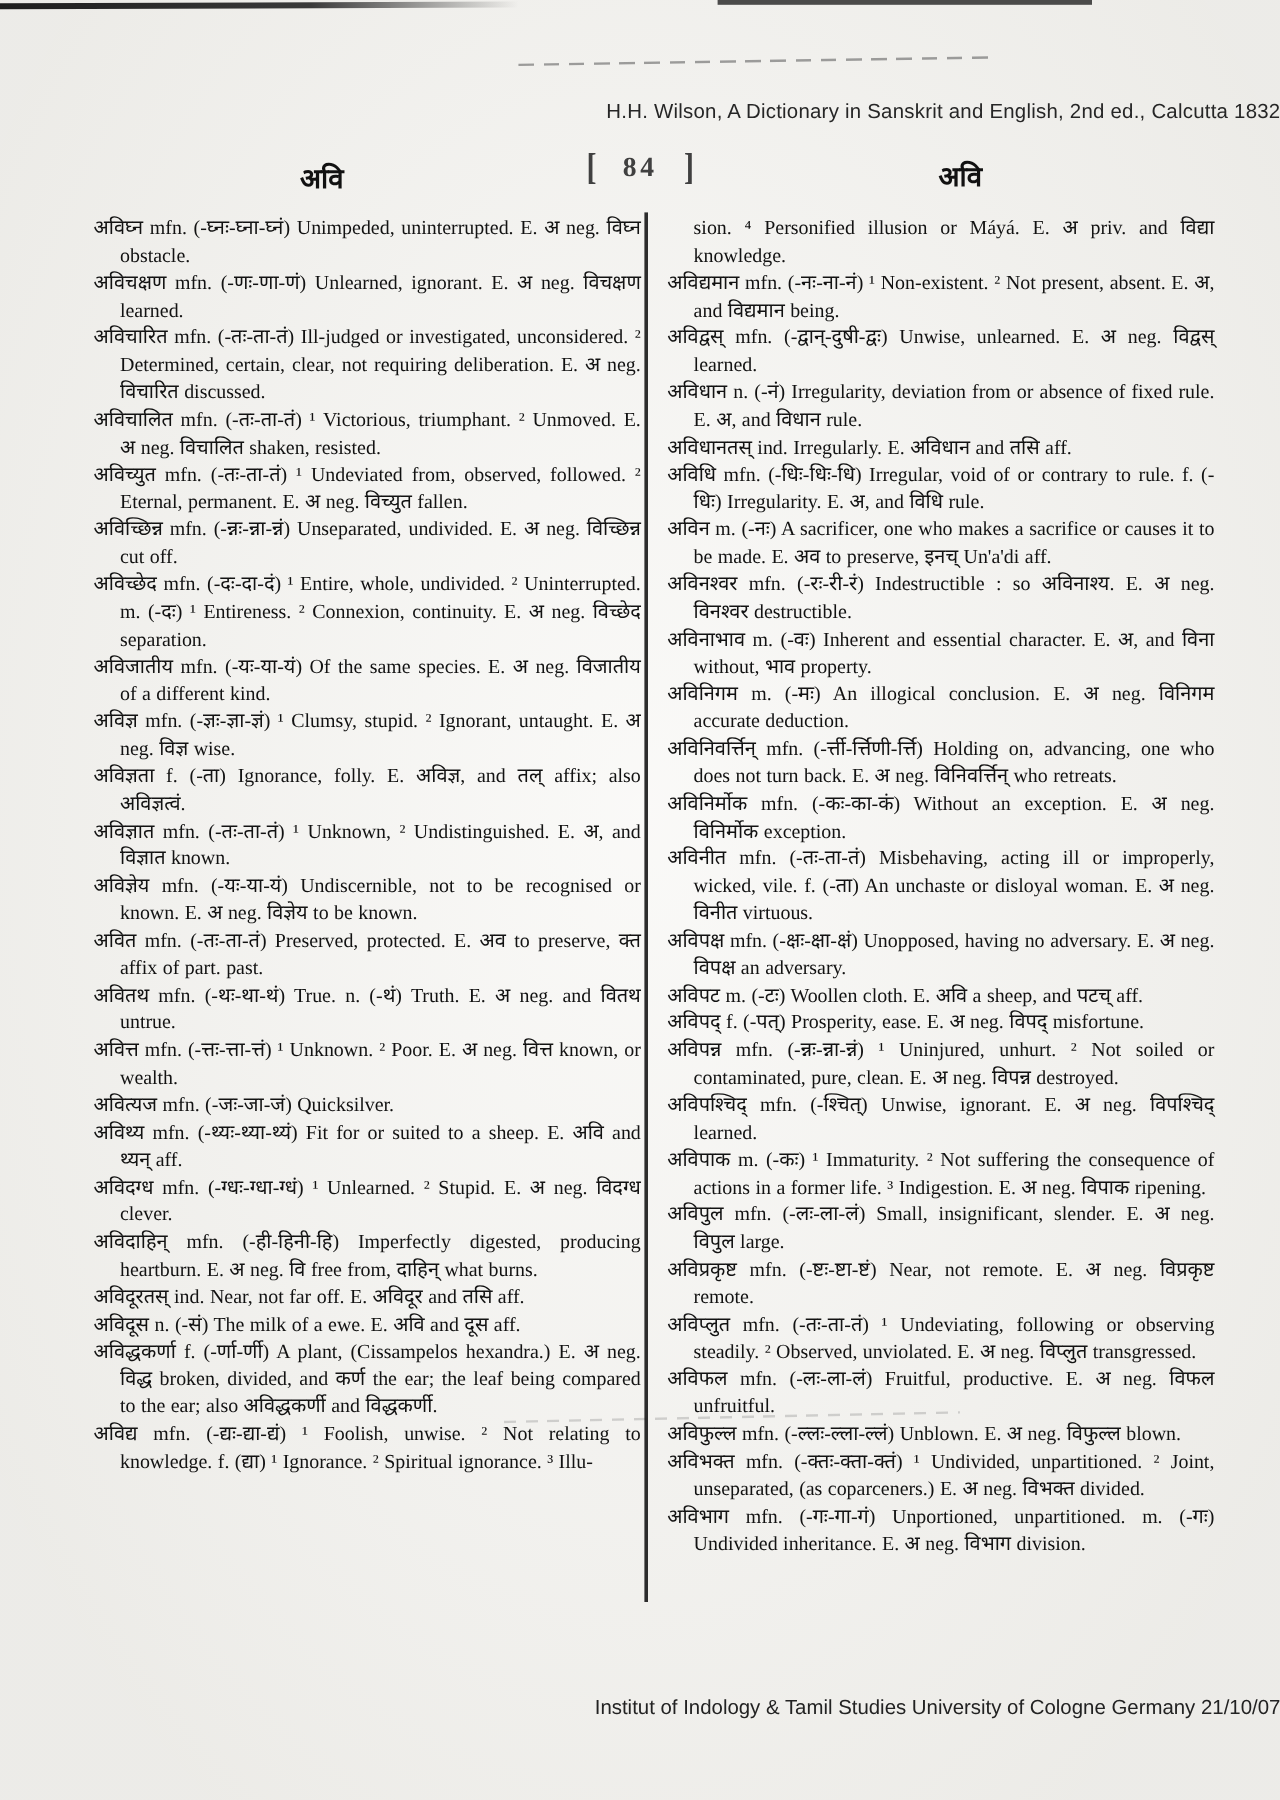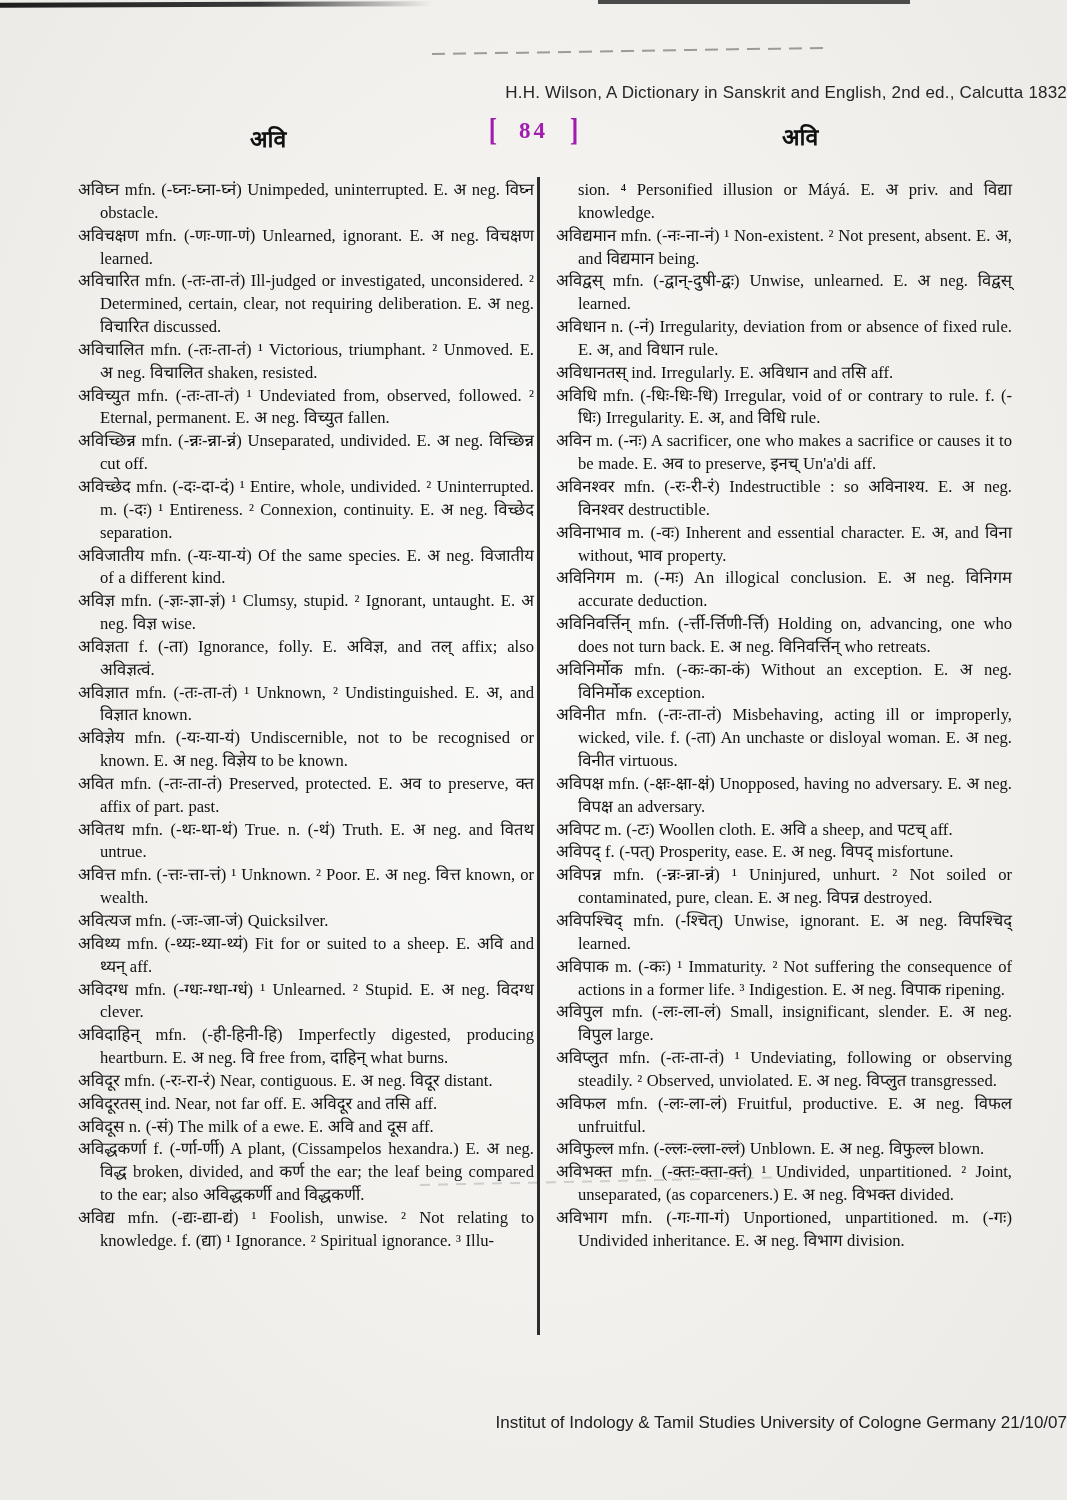--- a/index.html
+++ b/index.html
@@ -22,25 +22,25 @@
     background:repeating-linear-gradient(to right,#6d6d6d 0 13px,transparent 13px 21px);transform:rotate(-.9deg);}
   .dash-bottom{position:absolute;top:1180px;left:420px;width:380px;height:2px;opacity:.35;
     background:repeating-linear-gradient(to right,#8a8a8a 0 10px,transparent 10px 18px);transform:rotate(-1.2deg);}
 
   .scan-header{
     position:absolute;top:57px;left:0;width:100%;text-align:right;
     font-family:"Liberation Sans","DejaVu Sans",sans-serif;
     font-size:17px;color:#262626;letter-spacing:.2px;margin-top:26px;
   }
 
-  .page-head{position:absolute;top:116px;left:0;width:100%;height:36px;font-weight:700;}
+  .page-head{position:absolute;top:126px;left:0;width:100%;height:36px;font-weight:700;}
   .guide-word{position:absolute;font-size:23px;font-weight:700;color:#111;}
   .guide-left{left:250px;top:6px;}
   .guide-right{left:782px;top:4px;}
-  .page-num-group{position:absolute;left:0;width:100%;text-align:center;top:0;font-size:25px;color:#a21caf;}
+  .page-num-group{position:absolute;left:0;width:100%;text-align:center;top:0;font-size:25px;color:#404040;}
   .page-num-group .bk{display:inline-block;transform:scaleY(1.25);}
   .page-num-group .num{display:inline-block;margin:0 22px;letter-spacing:3px;font-size:23px;}
 
   .columns{position:absolute;top:179px;left:78px;width:934px;}
   .col{position:absolute;top:0;width:456px;}
   .col-left{left:0;}
   .col-right{left:478px;}
   .divider{position:absolute;left:459px;top:-2px;width:2.6px;height:1158px;background:#1b1b1b;opacity:.92;}
 
   p.entry{
@@ -89,21 +89,20 @@
       <p class="entry"><b>अविज्ञता</b> f. (-ता) Ignorance, folly. E. अविज्ञ, and तल् affix; also अविज्ञत्वं.</p>
       <p class="entry"><b>अविज्ञात</b> mfn. (-तः-ता-तं) ¹ Unknown, ² Undistinguished. E. अ, and विज्ञात known.</p>
       <p class="entry"><b>अविज्ञेय</b> mfn. (-यः-या-यं) Undiscernible, not to be recognised or known. E. अ neg. विज्ञेय to be known.</p>
       <p class="entry"><b>अवित</b> mfn. (-तः-ता-तं) Preserved, protected. E. अव to preserve, क्त affix of part. past.</p>
       <p class="entry"><b>अवितथ</b> mfn. (-थः-था-थं) True. n. (-थं) Truth. E. अ neg. and वितथ untrue.</p>
       <p class="entry"><b>अवित्त</b> mfn. (-त्तः-त्ता-त्तं) ¹ Unknown. ² Poor. E. अ neg. वित्त known, or wealth.</p>
       <p class="entry"><b>अवित्यज</b> mfn. (-जः-जा-जं) Quicksilver.</p>
       <p class="entry"><b>अविथ्य</b> mfn. (-थ्यः-थ्या-थ्यं) Fit for or suited to a sheep. E. अवि and थ्यन् aff.</p>
       <p class="entry"><b>अविदग्ध</b> mfn. (-ग्धः-ग्धा-ग्धं) ¹ Unlearned. ² Stupid. E. अ neg. विदग्ध clever.</p>
       <p class="entry"><b>अविदाहिन्</b> mfn. (-ही-हिनी-हि) Imperfectly digested, producing heartburn. E. अ neg. वि free from, दाहिन् what burns.</p>
-      <p class="entry"><b>अविदूर</b> mfn. (-रः-रा-रं) Near, contiguous. E. अ neg. विदूर distant.</p>
       <p class="entry"><b>अविदूरतस्</b> ind. Near, not far off. E. अविदूर and तसि aff.</p>
       <p class="entry"><b>अविदूस</b> n. (-सं) The milk of a ewe. E. अवि and दूस aff.</p>
       <p class="entry"><b>अविद्धकर्णा</b> f. (-र्णा-र्णी) A plant, (Cissampelos hexandra.) E. अ neg. विद्ध broken, divided, and कर्ण the ear; the leaf being compared to the ear; also अविद्धकर्णी and विद्धकर्णी.</p>
       <p class="entry"><b>अविद्य</b> mfn. (-द्यः-द्या-द्यं) ¹ Foolish, unwise. ² Not relating to knowledge. f. (द्या) ¹ Ignorance. ² Spiritual ignorance. ³ Illu-</p>
     </div>
   <div class="divider"></div>
   <div class="col col-right" id="col-right">
       <p class="entry cont">sion. ⁴ Personified illusion or Máyá. E. अ priv. and विद्या knowledge.</p>
       <p class="entry"><b>अविद्यमान</b> mfn. (-नः-ना-नं) ¹ Non-existent. ² Not present, absent. E. अ, and विद्यमान being.</p>
       <p class="entry"><b>अविद्वस्</b> mfn. (-द्वान्-दुषी-द्वः) Unwise, unlearned. E. अ neg. विद्वस् learned.</p>
@@ -117,20 +116,21 @@
       <p class="entry"><b>अविनिवर्त्तिन्</b> mfn. (-र्त्ती-र्त्तिणी-र्त्ति) Holding on, advancing, one who does not turn back. E. अ neg. विनिवर्त्तिन् who retreats.</p>
       <p class="entry"><b>अविनिर्मोक</b> mfn. (-कः-का-कं) Without an exception. E. अ neg. विनिर्मोक exception.</p>
       <p class="entry"><b>अविनीत</b> mfn. (-तः-ता-तं) Misbehaving, acting ill or improperly, wicked, vile. f. (-ता) An unchaste or disloyal woman. E. अ neg. विनीत virtuous.</p>
       <p class="entry"><b>अविपक्ष</b> mfn. (-क्षः-क्षा-क्षं) Unopposed, having no adversary. E. अ neg. विपक्ष an adversary.</p>
       <p class="entry"><b>अविपट</b> m. (-टः) Woollen cloth. E. अवि a sheep, and पटच् aff.</p>
       <p class="entry"><b>अविपद्</b> f. (-पत्) Prosperity, ease. E. अ neg. विपद् misfortune.</p>
       <p class="entry"><b>अविपन्न</b> mfn. (-न्नः-न्ना-न्नं) ¹ Uninjured, unhurt. ² Not soiled or contaminated, pure, clean. E. अ neg. विपन्न destroyed.</p>
       <p class="entry"><b>अविपश्चिद्</b> mfn. (-श्चित्) Unwise, ignorant. E. अ neg. विपश्चिद् learned.</p>
       <p class="entry"><b>अविपाक</b> m. (-कः) ¹ Immaturity. ² Not suffering the consequence of actions in a former life. ³ Indigestion. E. अ neg. विपाक ripening.</p>
       <p class="entry"><b>अविपुल</b> mfn. (-लः-ला-लं) Small, insignificant, slender. E. अ neg. विपुल large.</p>
+      <p class="entry"><b>अविप्रकृष्ट</b> mfn. (-ष्टः-ष्टा-ष्टं) Near, not remote. E. अ neg. विप्रकृष्ट remote.</p>
       <p class="entry"><b>अविप्लुत</b> mfn. (-तः-ता-तं) ¹ Undeviating, following or observing steadily. ² Observed, unviolated. E. अ neg. विप्लुत transgressed.</p>
       <p class="entry"><b>अविफल</b> mfn. (-लः-ला-लं) Fruitful, productive. E. अ neg. विफल unfruitful.</p>
       <p class="entry"><b>अविफुल्ल</b> mfn. (-ल्लः-ल्ला-ल्लं) Unblown. E. अ neg. विफुल्ल blown.</p>
       <p class="entry"><b>अविभक्त</b> mfn. (-क्तः-क्ता-क्तं) ¹ Undivided, unpartitioned. ² Joint, unseparated, (as coparceners.) E. अ neg. विभक्त divided.</p>
       <p class="entry"><b>अविभाग</b> mfn. (-गः-गा-गं) Unportioned, unpartitioned. m. (-गः) Undivided inheritance. E. अ neg. विभाग division.</p>
     </div>
 </div>
 
 <div class="footer">Institut of Indology &amp; Tamil Studies University of Cologne Germany 21/10/07</div>
 

